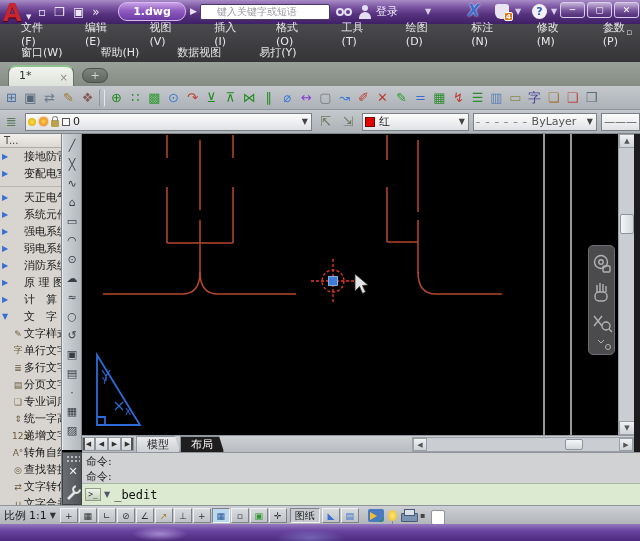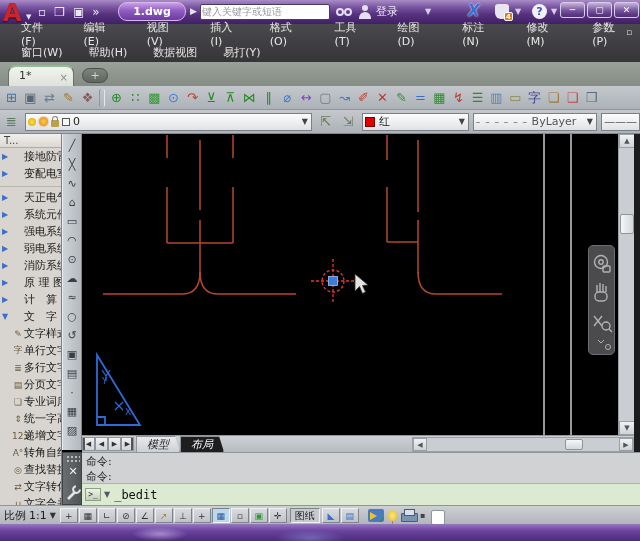--- a/index.html
+++ b/index.html
@@ -13,21 +13,21 @@
   .acadlogo{left:2px;top:1px;width:30px;height:28px;z-index:5;}
   .acadlogo .a{position:absolute;left:1px;top:-2px;font-size:24px;font-weight:bold;color:#c8252c;text-shadow:0 1px 1px #400;}
   .acadlogo .dd{position:absolute;left:24px;top:12px;color:#e8e2f2;font-size:7px;}
   .qat{left:38px;top:3px;height:18px;display:flex;gap:8px;align-items:center;color:#ece6f6;font-size:12px;}
   .qat span{cursor:default;}
   .filetab{left:118px;top:2px;width:68px;height:19px;border-radius:9px;
     background:linear-gradient(#c9a0e8,#8f5cc0 45%,#6c3ba2);border:1px solid #d9b8f0;
     color:#fff;text-align:center;line-height:17px;font-size:11px;font-weight:bold;}
   .tabarrow{left:190px;top:6px;color:#e8e2f2;font-size:9px;}
   .searchbox{left:200px;top:4px;width:130px;height:16px;background:#fff;border:1px solid #4a3a66;border-radius:2px;
-    color:#9a9aa2;font-size:10px;line-height:14px;padding:0 1px;overflow:hidden;white-space:nowrap;}
+    color:#9a9aa2;font-size:10px;line-height:14px;padding:0 16px;overflow:hidden;white-space:nowrap;}
   .binoc{left:336px;top:8px;width:16px;height:9px;}
   .binoc i{position:absolute;top:0;width:8px;height:8px;border:2px solid #e4def0;border-radius:50%;}
   .binoc i.l{left:0}.binoc i.r{left:8px}
   .person{left:358px;top:5px;width:14px;height:14px;}
   .person::before{content:"";position:absolute;left:4px;top:0;width:6px;height:6px;border-radius:50%;background:#e4def0;}
   .person::after{content:"";position:absolute;left:1px;top:7px;width:12px;height:7px;border-radius:6px 6px 0 0;background:#e4def0;}
   .loginlbl{left:376px;top:4px;color:#f0ecf8;font-size:11px;}
   .dd1{left:425px;top:7px;color:#d8d0e8;font-size:8px;}
   .xchg{left:468px;top:2px;color:#3a6fd0;font-weight:bold;font-size:15px;font-style:italic;text-shadow:0 0 2px #fff;}
   .apps{left:495px;top:4px;width:14px;height:15px;background:#e8e4f0;border-radius:3px 3px 6px 6px;}
@@ -37,21 +37,21 @@
   .helpbtn{left:532px;top:4px;width:15px;height:15px;border-radius:50%;background:#f2f0f6;color:#2a62b8;
     font-weight:bold;text-align:center;line-height:15px;font-size:11px;}
   .dd3{left:551px;top:7px;color:#d8d0e8;font-size:8px;}
   .winbtns{left:560px;top:2px;display:flex;gap:2px;}
   .winbtn{width:25px;height:16px;border:1px solid #d9cdec;border-radius:3px;
     background:linear-gradient(rgba(255,255,255,.45),rgba(255,255,255,.1) 50%,rgba(90,50,130,.3));
     color:#fff;font-size:9px;text-align:center;line-height:14px;}
 
   
   .menubar{left:0;top:24px;width:640px;height:38px;background:linear-gradient(#4a4a4e,#353538);color:#e8e8e8;}
-  .menurow{position:absolute;left:10px;display:flex;gap:4px;height:19px;align-items:center;}
+  .menurow{position:absolute;left:10px;display:flex;gap:16px;height:19px;align-items:center;}
   .menurow span{padding:0 11px;cursor:default;}
   .mdibtns{position:absolute;right:4px;top:3px;color:#ddd;font-size:9px;letter-spacing:4px;}
 
   
   .doctabbar{left:0;top:62px;width:640px;height:24px;background:linear-gradient(#9aa19a,#848c84);}
   .doctab{position:absolute;left:8px;top:3px;width:66px;height:21px;background:linear-gradient(#f2f4ee,#dde2da);
     border:1px solid #6a726a;border-bottom:none;border-radius:8px 8px 0 0;border-top:2px solid #8cc08c;
     color:#333;padding-left:10px;line-height:18px;}
   .doctab .x{position:absolute;right:5px;top:2px;color:#8a8f8a;font-size:10px;}
   .newtabbtn{position:absolute;left:82px;top:6px;width:26px;height:15px;background:linear-gradient(#7d847d,#5f665f);
@@ -104,21 +104,21 @@
   .navfloat{left:588px;top:245px;width:27px;height:110px;background:rgba(85,85,88,.88);border:1px solid #6e6e72;border-radius:5px;}
 
   
   .mtabbar{left:82px;top:435px;width:552px;height:17px;background:linear-gradient(#cdd0d4,#b8bcc0);border-top:1px solid #8f959b;
     display:flex;align-items:center;}
   .mnav{width:13px;height:14px;border:1px solid #8f959b;background:linear-gradient(#f0f2f4,#d0d4d8);color:#333;
     font-size:7px;text-align:center;line-height:13px;flex:0 0 auto;}
   .mnav.bar-l{box-shadow:inset 2px 0 0 #555;}
   .mnav.bar-r{box-shadow:inset -2px 0 0 #555;}
   .mtab{height:16px;padding:0 10px;line-height:16px;color:#222;background:linear-gradient(#e8eaec,#cdd0d4);
-    border:1px solid #8f959b;border-bottom:none;clip-path:polygon(0 0,calc(100% - 5px) 0,100% 100%,0 100%);flex:0 0 auto;font-style:italic;}
+    border:1px solid #8f959b;border-bottom:none;clip-path:polygon(0 0,calc(100% - 5px) 0,100% 100%,0 100%);flex:0 0 auto;}
   .mtab.active{background:#1e1e1e;color:#fff;}
   .hscroll{position:absolute;left:330px;top:1px;width:222px;height:15px;background:#caced2;border:1px solid #9aa0a6;}
   .hs-btn{position:absolute;top:0;width:14px;height:13px;background:linear-gradient(#f0f2f4,#cfd3d7);border:1px solid #9aa0a6;
     color:#555;font-size:7px;text-align:center;line-height:12px;}
   .hs-thumb{position:absolute;left:152px;top:1px;width:18px;height:11px;background:linear-gradient(#f4f6f8,#d4d8dc);border:1px solid #8f959b;border-radius:2px;}
 
   
   .cmdgrab{left:62px;top:452px;width:20px;height:53px;background:linear-gradient(90deg,#6a6e72,#515457);border:1px solid #3f4245;}
   .gripdots{position:absolute;left:3px;top:2px;width:14px;height:9px;
     background-image:radial-gradient(#b8bcc0 1px,transparent 1.2px);background-size:4px 4px;}

